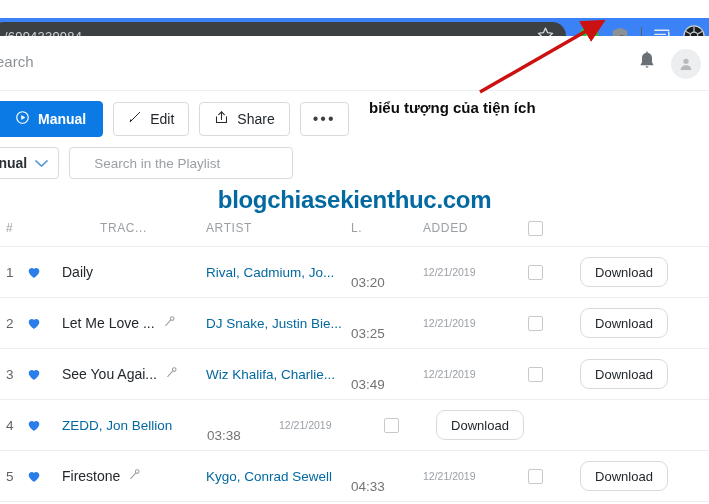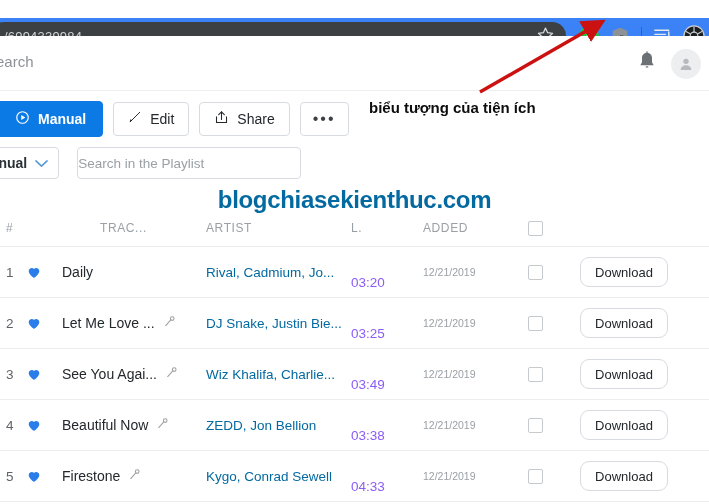--- a/index.html
+++ b/index.html
@@ -92,23 +92,22 @@
   }
   .dropdown {
     height: 32px; border: 1px solid #d7dbe0; border-radius: 4px;
     background: #fff; display: flex; align-items: center; gap: 8px;
     padding: 0 10px 0 6px; margin-left: -28px;
     font-size: 14px; font-weight: bold; color: #2b3136;
   }
   .playlist-search {
     width: 224px; height: 32px; border: 1px solid #d7dbe0; border-radius: 4px;
     background: #fff; font-size: 13.5px; color: #9aa0a6;
-    padding: 0 0; font-family: "Liberation Sans", sans-serif;
+    padding: 0 24px; font-family: "Liberation Sans", sans-serif;
     outline: none;
-    margin-left: 8px;
   }
   .playlist-search::placeholder { color: #9aa0a6; }
 
   
   .watermark {
     position: absolute; left: 0; top: 186px; width: 709px;
     text-align: center; font-size: 24px; font-weight: bold;
     color: #0369a1; letter-spacing: -0.3px;
   }
 
@@ -121,21 +120,21 @@
   }
   .row {
     display: flex; align-items: center; height: 51px;
     border-bottom: 1px solid #ebedef; background: #fff;
   }
   .c-num   { width: 26px; padding-left: 6px; font-size: 13.5px; color: #5f6368; }
   .c-heart { width: 36px; display: flex; align-items: center; }
   .c-track { width: 144px; display: flex; align-items: center; gap: 8px;
              font-size: 14px; color: #23282d; white-space: nowrap; overflow: hidden; }
   .c-artist{ width: 145px; font-size: 13.5px; color: #0369a1; white-space: nowrap; overflow: hidden; }
-  .c-len   { width: 72px; font-size: 13.5px; color: #8b5cf6; margin-top: 20px; }
+  .c-len   { width: 72px; font-size: 13.5px; color: #737373; margin-top: 20px; }
   .c-added { width: 105px; font-size: 10.5px; color: #9aa0a6; }
   .c-check { width: 52px; display: flex; align-items: center; }
   .c-dl    { flex: 1; display: flex; align-items: center; }
   .th-num  { width: 26px; padding-left: 6px; }
   .th-track{ width: 180px; padding-left: 74px; }
   .th-artist{ width: 145px; }
   .th-len  { width: 72px; }
   .th-added{ width: 105px; }
   .th-check{ width: 52px; display: flex; align-items: center; }
 
@@ -368,27 +367,20 @@
             <button class="dl-btn">Download</button>
           </div>
         </div>
         <div class="row">
           <div class="c-num">4</div>
           <div class="c-heart heart">
             <svg width="16" height="16" viewBox="0 0 24 24" fill="#2b7de9">
               <path d="M12 21s-8-5.1-8-10.4A4.8 4.8 0 0 1 12 7.4 4.8 4.8 0 0 1 20 10.6C20 15.9 12 21 12 21z"></path>
             </svg>
           </div>
-          <div class="c-track">
-            <span>Beautiful Now</span>
-            <span><svg class="mic" width="13" height="13" viewBox="0 0 24 24" fill="none" stroke="#5f6368" stroke-width="1.9" stroke-linecap="round">
-                <circle cx="17" cy="6.5" r="3.4"></circle>
-                <line x1="14.4" y1="9" x2="5" y2="19.5"></line>
-              </svg></span>
-          </div>
           <div class="c-artist">ZEDD, Jon Bellion</div>
           <div class="c-len">03:38</div>
           <div class="c-added">12/21/2019</div>
           <div class="c-check">
             <span class="checkbox"></span>
           </div>
           <div class="c-dl">
             <button class="dl-btn">Download</button>
           </div>
         </div>

